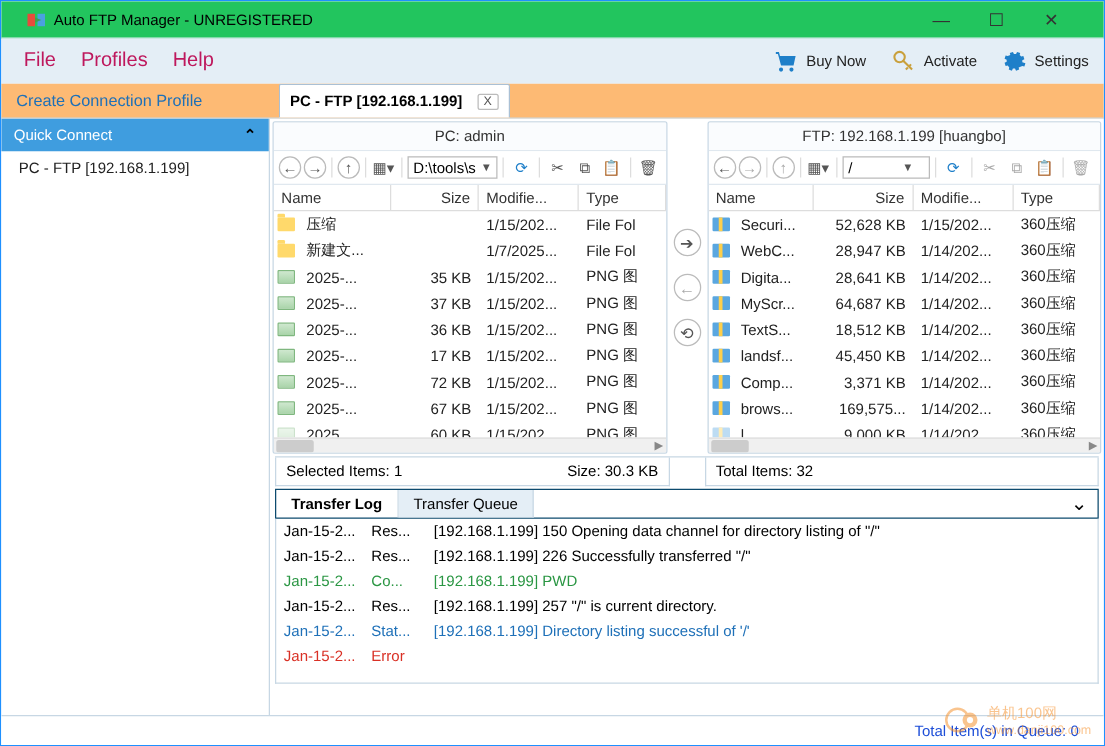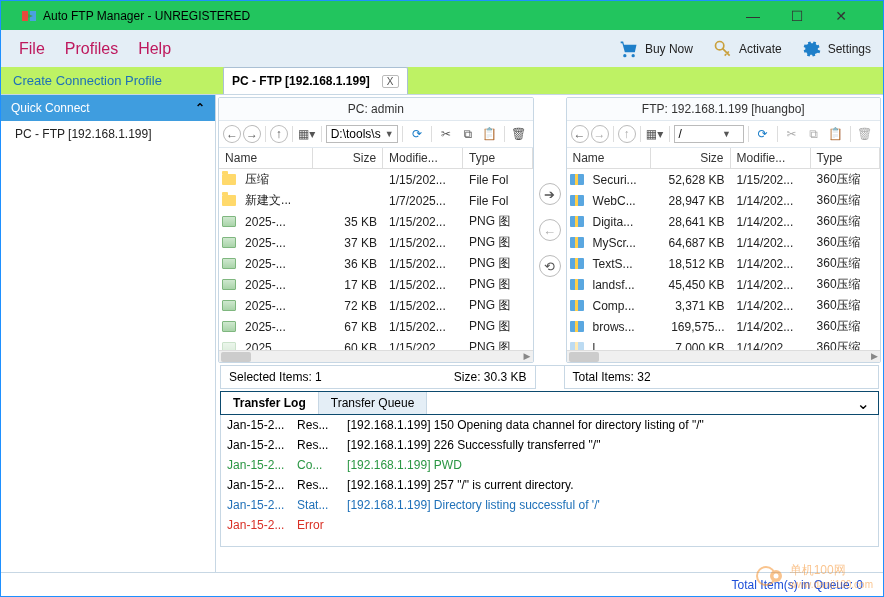--- a/index.html
+++ b/index.html
@@ -7,21 +7,21 @@
 .titlebar { height: 30px; display: flex; align-items: center; padding: 0 20px; background: #22c55e; border-bottom: 1px solid #e4eef6; }
 .titlebar .app-icon { width: 16px; height: 16px; margin-right: 6px; display: inline-flex; }
 .titlebar .title { font-size: 12px; color: #000; }
 .win-controls { margin-left: auto; display: flex; }
 .win-controls div { width: 44px; height: 28px; display: flex; align-items: center; justify-content: center; color: #333; font-size: 14px; }
 .menubar { height: 36px; display: flex; align-items: center; background: #e4eef6; padding: 0 8px; }
 .menubar .menu-item { padding: 4px 10px; color: #be185d; font-size: 16px; cursor: default; }
 .menubar .right-tools { margin-left: auto; display: flex; gap: 12px; align-items: center; }
 .tool-btn { display: flex; align-items: center; gap: 6px; color: #222; font-size: 13px; padding: 2px 4px; }
 .tool-btn svg { width: 20px; height: 20px; }
-.topbar2 { display: flex; align-items: stretch; background: #bef264; height: 28px; border-bottom: 1px solid #c7d7e4; }
+.topbar2 { display: flex; align-items: stretch; background: #fdba74; height: 28px; border-bottom: 1px solid #c7d7e4; }
 .link-left { padding: 6px 12px; color: #1e70b8; font-size: 13px; }
 .tab { margin-left: 4px; background: #fff; border: 1px solid #aac0d4; border-bottom: none; border-radius: 2px 2px 0 0; padding: 4px 8px; display: flex; align-items: center; gap: 8px; font-weight: bold; font-size: 12px; }
 .tab .x { font-weight: normal; font-size: 13px; margin-left: 4px; color: #555; border: 1px solid #bbb; border-radius: 2px; padding: 0 4px; font-size:10px;}
 .main { display: flex; height: calc(100% - 30px - 36px - 28px); }
 .sidebar { width: 218px; background: #fff; border-right: 1px solid #c7d7e4; }
 .sb-head { background: #3f9ddf; color: #fff; padding: 6px 10px; font-size: 13px; display: flex; align-items: center; }
 .sb-head .chev { margin-left: auto; color: #000; font-weight: bold; }
 .sb-item { padding: 6px 14px; font-size: 12px; color: #222; }
 .content { flex: 1; display: flex; flex-direction: column; background: #fff; }
 .panes { display: flex; height: 270px; }
@@ -361,21 +361,21 @@
      <span class="cell" style="width:64px">brows...</span>
      <span class="cell" style="width:80px;text-align:right">169,575...</span>
      <span class="cell" style="width:80px">1/14/202...</span>
      <span class="cell" style="flex:1">360压缩</span>
    </div>
             <div class="row fadebottom">
      <span class="ic">
                 <span class="zip-ic" style="opacity:.4"></span>
               </span>
      <span class="cell" style="width:64px">l</span>
-     <span class="cell" style="width:80px;text-align:right">7,000 KB</span>
+     <span class="cell" style="width:80px;text-align:right">9,000 KB</span>
      <span class="cell" style="width:80px">1/14/202</span>
      <span class="cell" style="flex:1">360压缩</span>
             </div>
           </div>
         <div class="scroll-x">
             <span class="thumb"></span>
             <span class="arrow-r">▶</span>
           </div>
       </div>
     </div>

